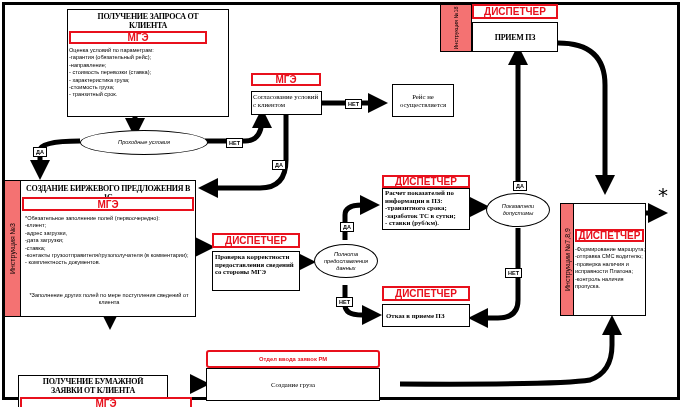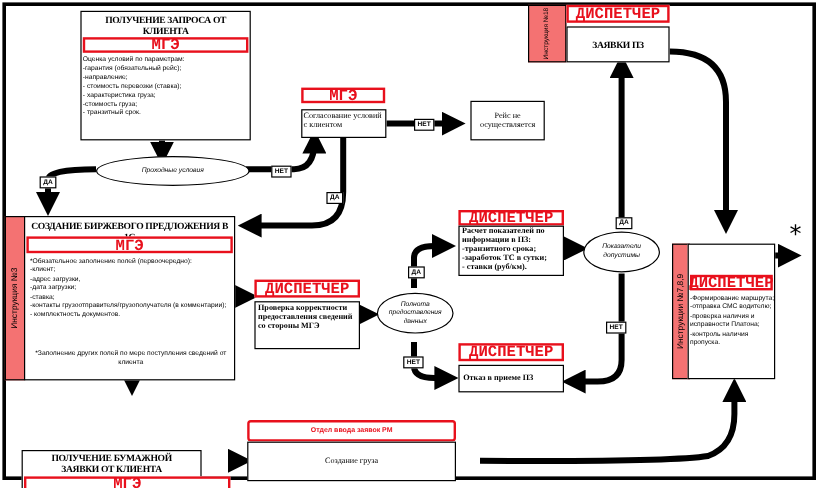--- a/index.html
+++ b/index.html
@@ -1,20 +1,20 @@
 <!DOCTYPE html>
 <html><head>
 <meta charset="utf-8">
 <style>
   html, body { margin:0; padding:0; background:#ffffff; }
   body { width:686px; height:407px; position:relative; overflow:hidden; font-family:"Liberation Serif", serif; }
   .frame { position:absolute; left:2px; top:2px; width:678px; height:398px; border:3px solid #000; box-sizing:border-box; }
   .box { position:absolute; background:#fff; border:1.5px solid #000; box-sizing:border-box; }
   .title { font-family:"Liberation Serif", serif; font-weight:bold; font-size:8px; text-align:center; line-height:9px; letter-spacing:-0.3px; color:#000; }
-  .role { position:absolute; border:2.5px solid #e8101c; background:#fff; box-sizing:border-box; color:#e8101c; font-weight:bold; font-size:13px; text-align:center; font-family:Liberation Mono, monospace; display:flex; align-items:center; justify-content:center; }
+  .role { position:absolute; border:2.5px solid #e8101c; background:#fff; box-sizing:border-box; color:#e8101c; font-weight:bold; font-size:10px; text-align:center; font-family:Liberation Sans, sans-serif; display:flex; align-items:center; justify-content:center; }
   .body-text { font-family:"Liberation Sans", sans-serif; font-size:5.6px; line-height:7.4px; color:#000; white-space:pre-line; }
   .serif-text { font-family:"Liberation Serif", serif; font-size:6.8px; line-height:7.6px; color:#000; white-space:pre-line; font-weight:bold; }
   .side { position:absolute; background:#f47272; border:1.5px solid #000; box-sizing:border-box; display:flex; align-items:center; justify-content:center; }
   .side span { transform:rotate(-90deg); white-space:nowrap; font-family:"Liberation Sans", sans-serif; font-size:7px; color:#000; text-align:center; }
   .ellipse { position:absolute; border:1px solid #000; border-radius:50%; background:#fff; box-sizing:border-box; display:flex; align-items:center; justify-content:center; text-align:center; font-family:"Liberation Sans", sans-serif; font-style:italic; font-size:5.6px; line-height:7px; color:#000; white-space:pre-line; }
   .tag { position:absolute; background:#fff; border:1px solid #000; font-family:"Liberation Sans", sans-serif; font-weight:bold; font-size:5.5px; padding:0 2px; line-height:8px; color:#000; }
   svg.arrows { position:absolute; left:0; top:0; }
   .star { position:absolute; font-size:20px; font-family:"DejaVu Sans", sans-serif; color:#000; }
 </style>
 </head>
@@ -42,21 +42,21 @@
     <path d="M518,190 L518,55" marker-end="url(#ah)"></path>
     <path d="M518,228 L518,300 Q518,318 498,318 L478,318" marker-end="url(#ah)"></path>
     <path d="M558,43 Q605,43 605,85 L605,185" marker-end="url(#ah)"></path>
     <path d="M645,213 L658,213" marker-end="url(#ah)"></path>
     <path d="M110,314 L110,320" marker-end="url(#ah)"></path>
     <path d="M196,384 L200,384" marker-end="url(#ah)"></path>
     <path d="M400,384 Q560,385 590,380 Q612,372 612,345 L612,325" marker-end="url(#ah)"></path>
   </g>
 </svg>
 
-<div class="box" style="left:67px;top:9px;width:142px;height:108px;">
+<div class="box" style="left:67px;top:9px;width:162px;height:108px;">
   <div class="title" style="padding:2px 10px 0;">ПОЛУЧЕНИЕ ЗАПРОСА ОТ КЛИЕНТА</div>
   <div class="role" style="left:1px;top:21px;width:138px;height:13px;">МГЭ</div>
   <div class="body-text" style="position:absolute;left:1px;top:37px;width:138px;">Оценка условий по параметрам:
 -гарантия (обязательный рейс);
 -направление;
 - стоимость перевозки (ставка);
 - характеристика груза;
 -стоимость груза;
 - транзитный срок.</div>
 </div>
@@ -74,21 +74,21 @@
 
 <div class="box" style="left:392px;top:84px;width:62px;height:33px;display:flex;align-items:center;justify-content:center;">
   <div class="serif-text" style="text-align:center;font-weight:normal;">Рейс не осуществляется</div>
 </div>
 
 <div class="side" style="left:440px;top:4px;width:32px;height:48px;">
   <span style="font-size:5.5px;">Инструкция №18</span>
 </div>
 <div class="role" style="left:472px;top:4px;width:86px;height:15px;">ДИСПЕТЧЕР</div>
 <div class="box" style="left:472px;top:22px;width:86px;height:30px;display:flex;align-items:center;justify-content:center;">
-  <div class="title">ЗАЯВКИ ПЗ</div>
+  <div class="title">ПРИЕМ ПЗ</div>
 </div>
 
 <div class="side" style="left:4px;top:180px;width:17px;height:137px;">
   <span>Инструкция №3</span>
 </div>
 <div class="box" style="left:20px;top:180px;width:176px;height:137px;">
   <div class="title" style="padding-top:3px;">СОЗДАНИЕ БИРЖЕВОГО ПРЕДЛОЖЕНИЯ В 1С</div>
   <div class="role" style="left:1px;top:16px;width:172px;height:14px;">МГЭ</div>
   <div class="body-text" style="position:absolute;left:4px;top:34px;width:170px;">*Обязательное заполнение полей (первоочередно):
 -клиент;

